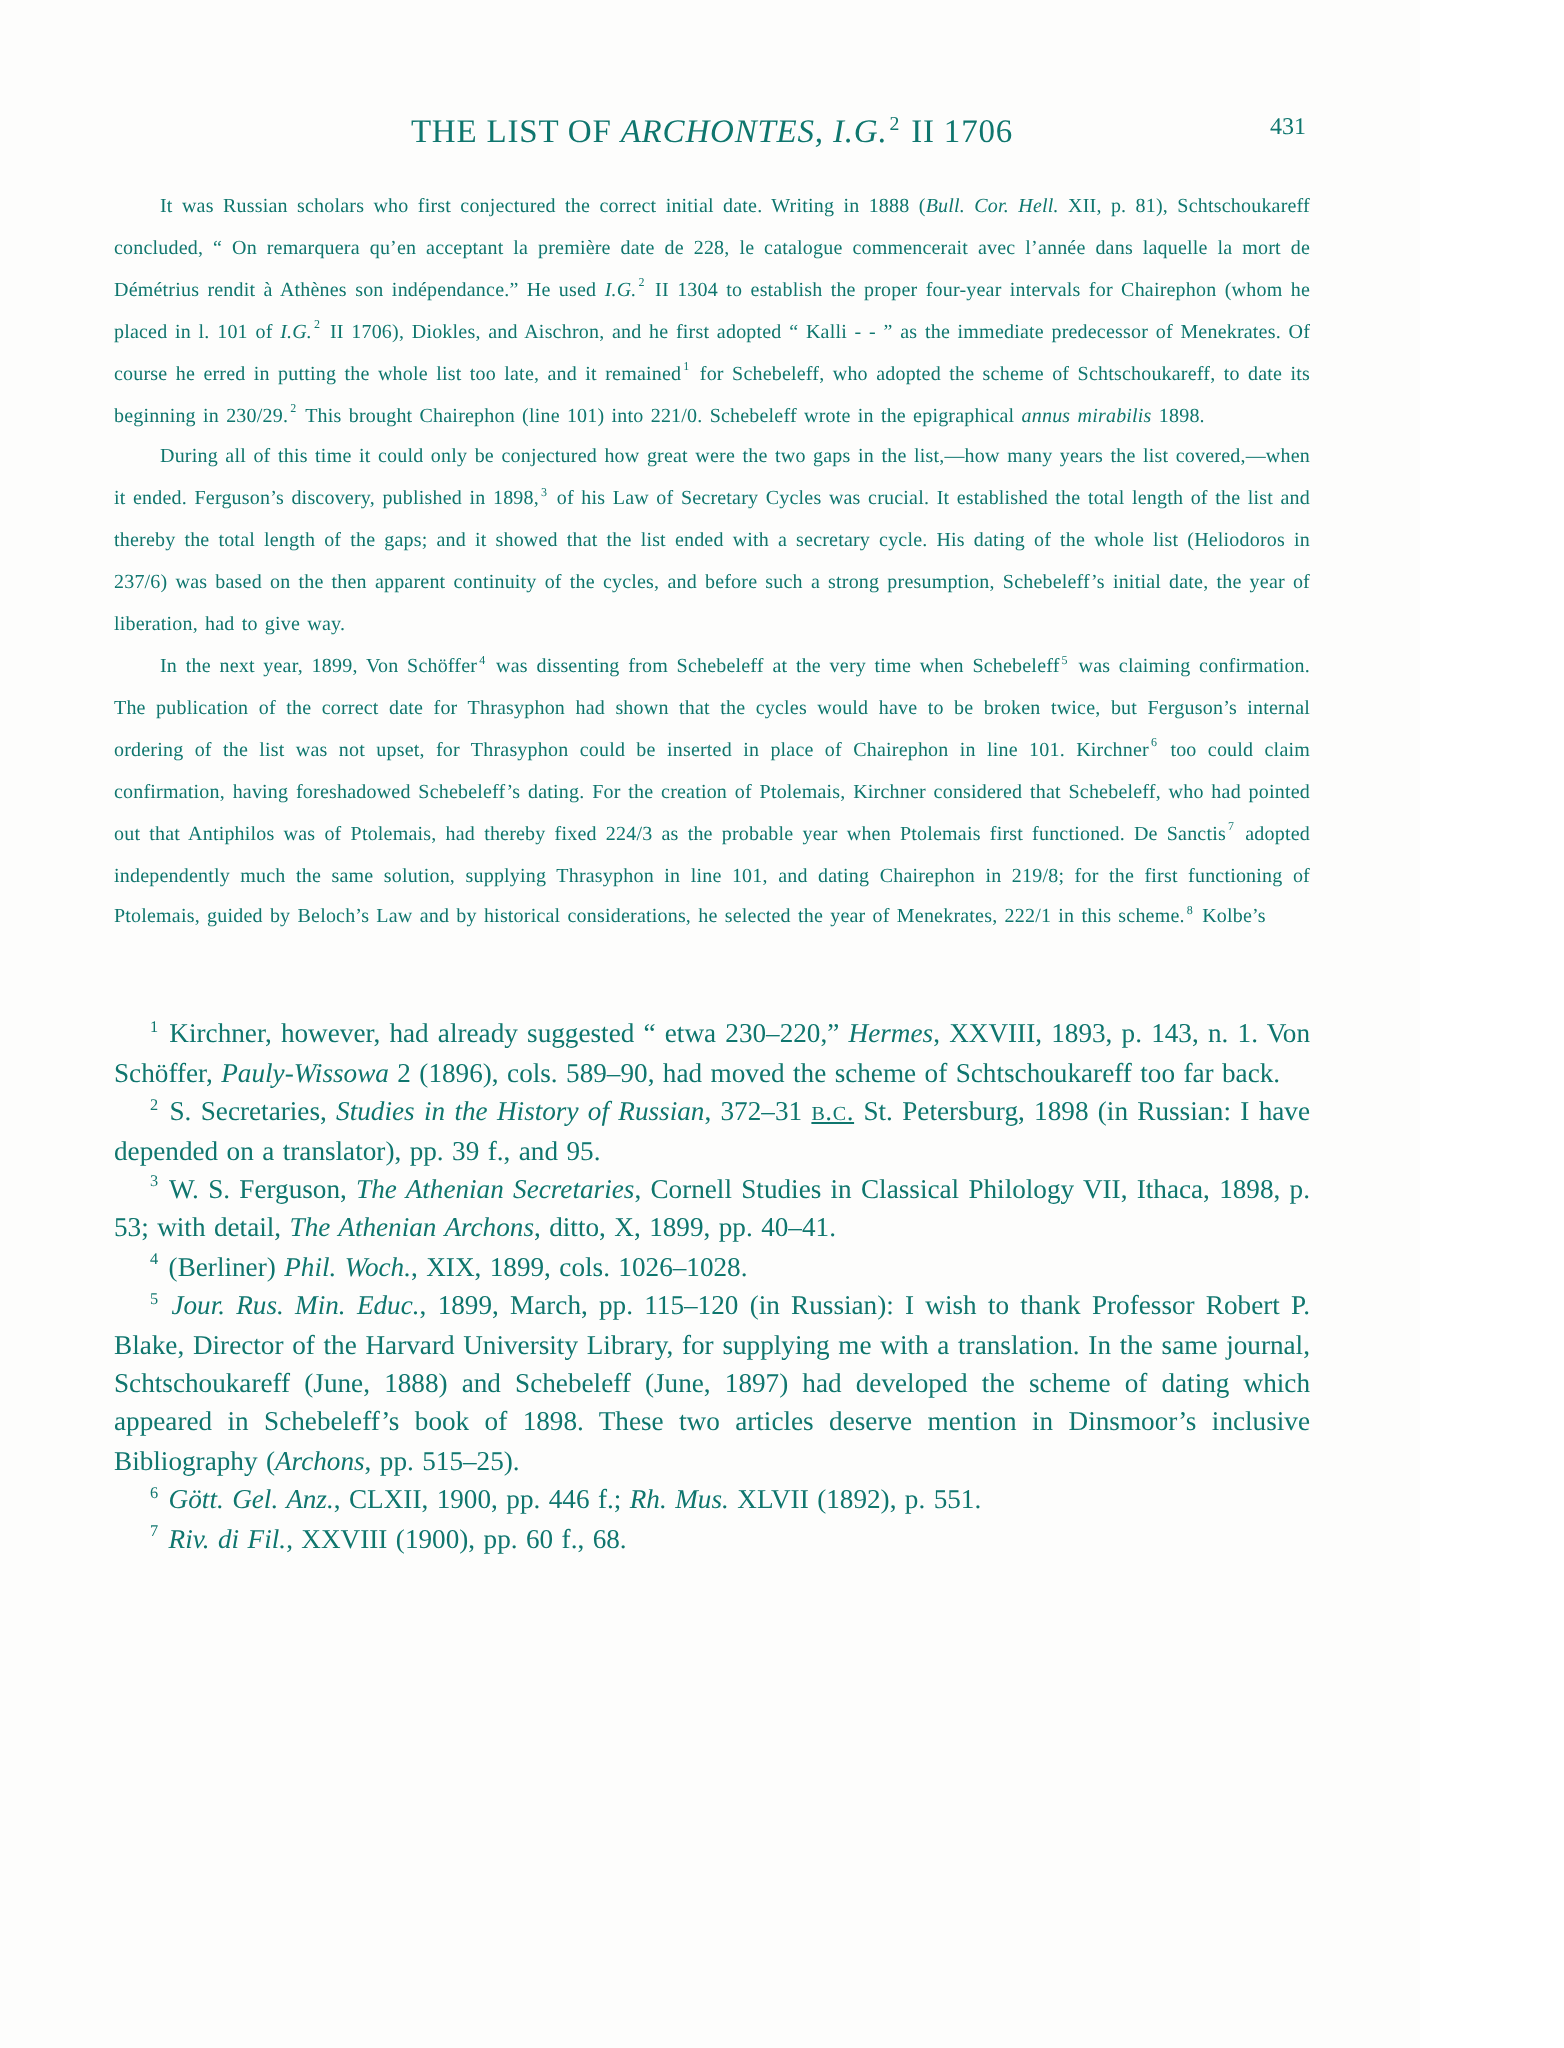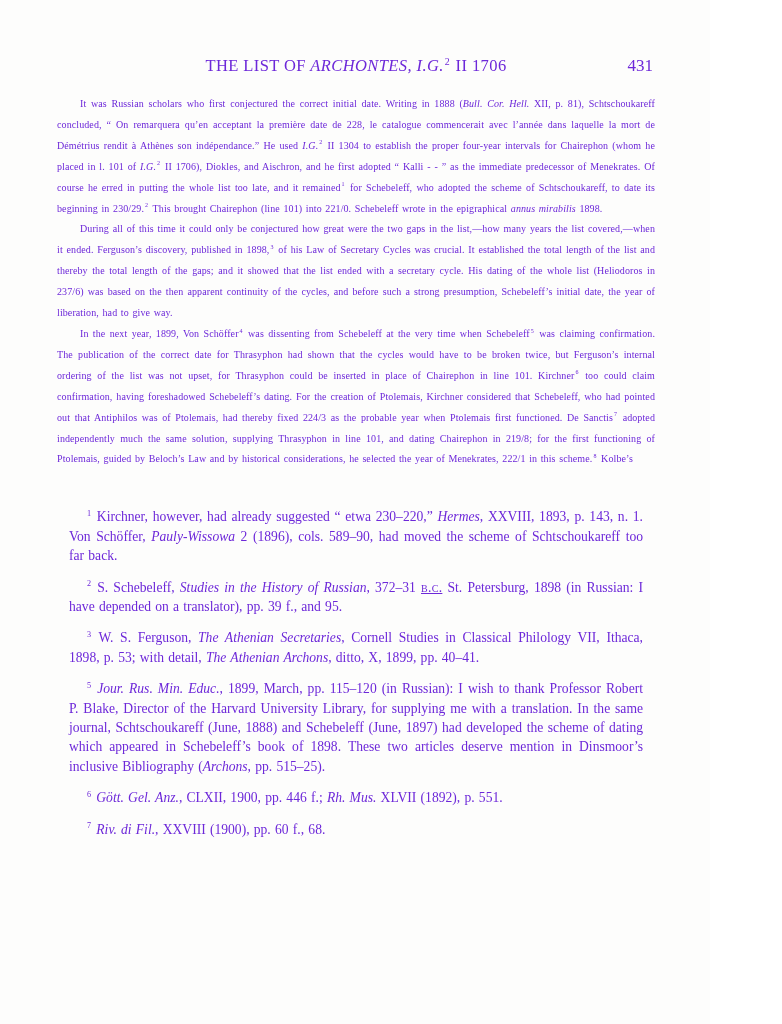--- a/index.html
+++ b/index.html
@@ -6,41 +6,41 @@
     margin: 0;
     padding: 0;
     background: #ffffff;
   }
   .page {
     position: relative;
     width: 710px;
     height: 1024px;
     box-sizing: border-box;
     background: #fdfdfc;
-    color: #6d28d9;
+    color: #0f766e;
     font-family: "Liberation Serif", "DejaVu Serif", serif;
     padding: 56px 55px 0 57px;
     overflow: hidden;
   }
   .header {
     position: relative;
     height: 22px;
     margin-bottom: 16px;
   }
   .running-title {
     text-align: center;
     font-size: 16.5px;
     letter-spacing: 0.4px;
     white-space: nowrap;
   }
   .page-number {
     position: absolute;
     right: 2px;
     top: 0;
-    font-size: 17px;
+    font-size: 12px;
   }
   sup {
     font-size: 60%;
     line-height: 0;
     vertical-align: super;
     padding: 0 1px;
   }
   .it { font-style: italic; }
   .sc { font-variant: small-caps; letter-spacing: 0.3px; text-decoration: underline; }
   .body-text { }
@@ -50,21 +50,21 @@
     font-size: 10px;
     line-height: 20.9px;
     text-indent: 23px;
     word-spacing: 0.10em;
     letter-spacing: 0.1px;
   }
   .footnotes {
     margin-top: 37px;
   }
   .fn {
-    margin: 12px;
+    margin: 0;
     text-align: justify;
     font-size: 13.6px;
     line-height: 19.4px;
     text-indent: 17px;
     word-spacing: 0.06em;
   }
 </style>
 </head>
 <body>
 
@@ -76,20 +76,21 @@
   </div>
 
   <div class="body-text">
     <p class="para"><span>It was Russian scholars who first conjectured the correct initial date.  Writing in 1888 (</span><span class="it">Bull. Cor. Hell.</span><span> XII, p. 81), Schtschoukareff concluded, “ On remarquera qu’en acceptant la première date de 228, le catalogue commencerait avec l’année dans laquelle la mort de Démétrius rendit à Athènes son indépendance.”  He used </span><span class="it">I.G.</span><sup>2</sup><span> II 1304 to establish the proper four-year intervals for Chairephon (whom he placed in l. 101 of </span><span class="it">I.G.</span><sup>2</sup><span> II 1706), Diokles, and Aischron, and he first adopted “ Kalli - - ” as the immediate predecessor of Menekrates.  Of course he erred in putting the whole list too late, and it remained</span><sup>1</sup><span> for Schebeleff, who adopted the scheme of Schtschoukareff, to date its beginning in 230/29.</span><sup>2</sup><span>  This brought Chairephon (line 101) into 221/0.  Schebeleff wrote in the epigraphical </span><span class="it">annus mirabilis</span><span> 1898.</span></p>
     <p class="para"><span>During all of this time it could only be conjectured how great were the two gaps in the list,—how many years the list covered,—when it ended.  Ferguson’s discovery, published in 1898,</span><sup>3</sup><span> of his Law of Secretary Cycles was crucial.  It established the total length of the list and thereby the total length of the gaps; and it showed that the list ended with a secretary cycle.  His dating of the whole list (Heliodoros in 237/6) was based on the then apparent continuity of the cycles, and before such a strong presumption, Schebeleff’s initial date, the year of liberation, had to give way.</span></p>
     <p class="para"><span>In the next year, 1899, Von Schöffer</span><sup>4</sup><span> was dissenting from Schebeleff at the very time when Schebeleff</span><sup>5</sup><span> was claiming confirmation.  The publication of the correct date for Thrasyphon had shown that the cycles would have to be broken twice, but Ferguson’s internal ordering of the list was not upset, for Thrasyphon could be inserted in place of Chairephon in line 101.  Kirchner</span><sup>6</sup><span> too could claim confirmation, having foreshadowed Schebeleff’s dating.  For the creation of Ptolemais, Kirchner considered that Schebeleff, who had pointed out that Antiphilos was of Ptolemais, had thereby fixed 224/3 as the probable year when Ptolemais first functioned.  De Sanctis</span><sup>7</sup><span> adopted independently much the same solution, supplying Thrasyphon in line 101, and dating Chairephon in 219/8; for the first functioning of Ptolemais, guided by Beloch’s Law and by historical considerations, he selected the year of Menekrates, 222/1 in this scheme.</span><sup>8</sup><span>  Kolbe’s</span></p>
   </div>
 
   <div class="footnotes">
     <p class="fn"><sup>1</sup><span> Kirchner, however, had already suggested “ etwa 230–220,” </span><span class="it">Hermes</span><span>, XXVIII, 1893, p. 143, n. 1.  Von Schöffer, </span><span class="it">Pauly-Wissowa</span><span> 2 (1896), cols. 589–90, had moved the scheme of Schtschoukareff too far back.</span></p>
-    <p class="fn"><sup>2</sup><span> S. Schebeleff, </span><span class="it">Studies in the History of Russian</span><span>, 372–31 </span><span class="sc">b.c.</span><span>  St. Petersburg, 1898 (in Russian: I have depended on a translator), pp. 39 f., and 95.</span></p>
+    <p class="fn"><sup>2</sup><span> S. Secretaries, </span><span class="it">Studies in the History of Russian</span><span>, 372–31 </span><span class="sc">b.c.</span><span>  St. Petersburg, 1898 (in Russian: I have depended on a translator), pp. 39 f., and 95.</span></p>
     <p class="fn"><sup>3</sup><span> W. S. Ferguson, </span><span class="it">The Athenian Secretaries</span><span>, Cornell Studies in Classical Philology VII, Ithaca, 1898, p. 53; with detail, </span><span class="it">The Athenian Archons</span><span>, ditto, X, 1899, pp. 40–41.</span></p>
+    <p class="fn"><sup>4</sup><span> (Berliner) </span><span class="it">Phil. Woch.</span><span>, XIX, 1899, cols. 1026–1028.</span></p>
     <p class="fn"><sup>5</sup><span> </span><span class="it">Jour. Rus. Min. Educ.</span><span>, 1899, March, pp. 115–120 (in Russian): I wish to thank Professor Robert P. Blake, Director of the Harvard University Library, for supplying me with a translation.  In the same journal, Schtschoukareff (June, 1888) and Schebeleff (June, 1897) had developed the scheme of dating which appeared in Schebeleff’s book of 1898.  These two articles deserve mention in Dinsmoor’s inclusive Bibliography (</span><span class="it">Archons</span><span>, pp. 515–25).</span></p>
     <p class="fn"><sup>6</sup><span> </span><span class="it">Gött. Gel. Anz.</span><span>, CLXII, 1900, pp. 446 f.; </span><span class="it">Rh. Mus.</span><span> XLVII (1892), p. 551.</span></p>
     <p class="fn"><sup>7</sup><span> </span><span class="it">Riv. di Fil.</span><span>, XXVIII (1900), pp. 60 f., 68.</span></p>
   </div>
 
 </div>
 
 </body></html>

